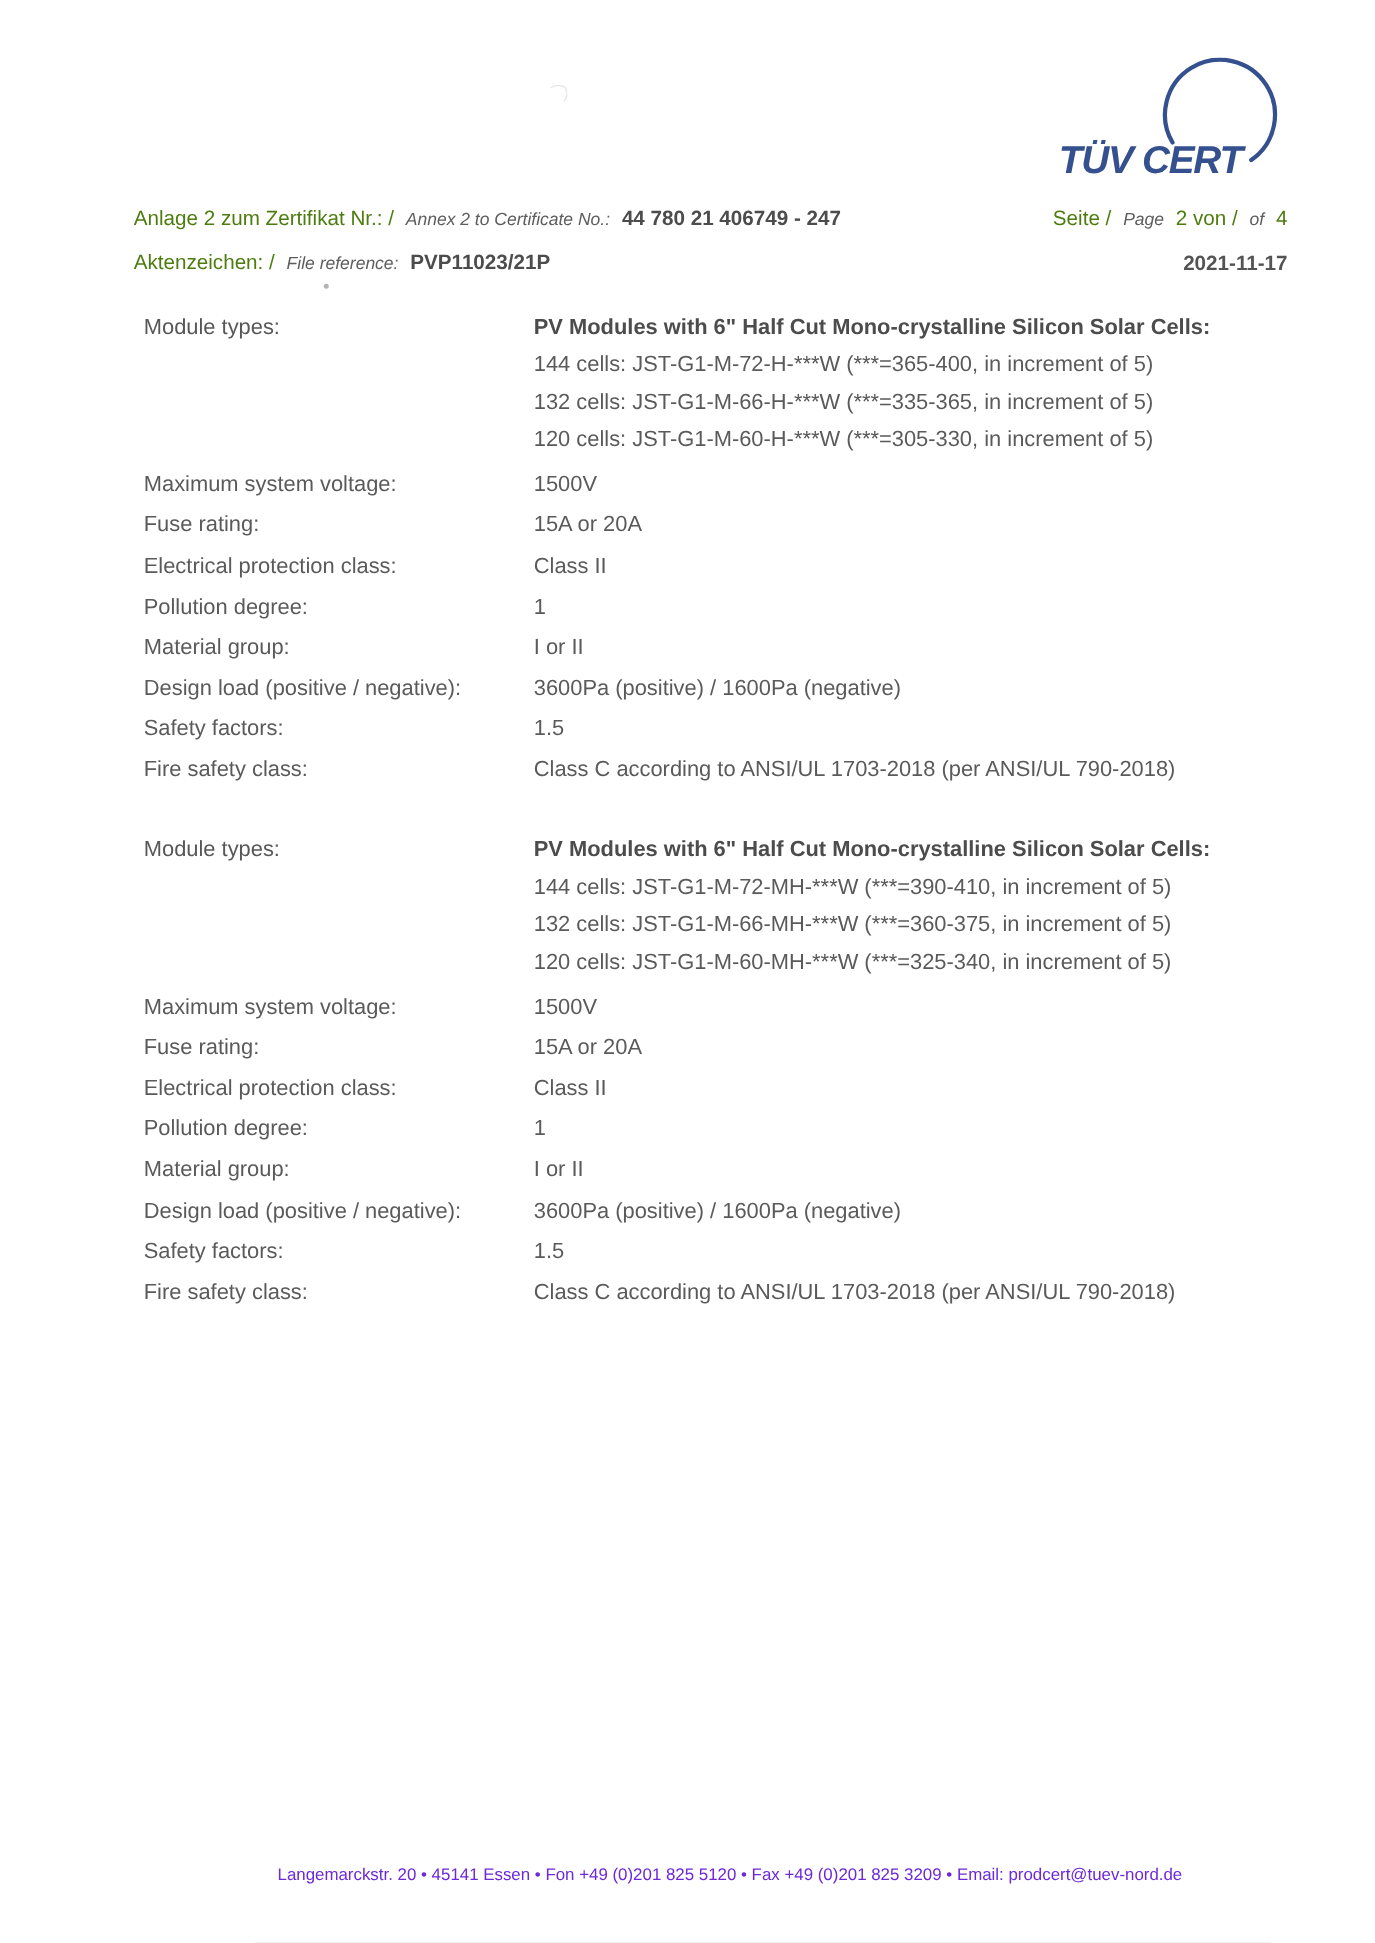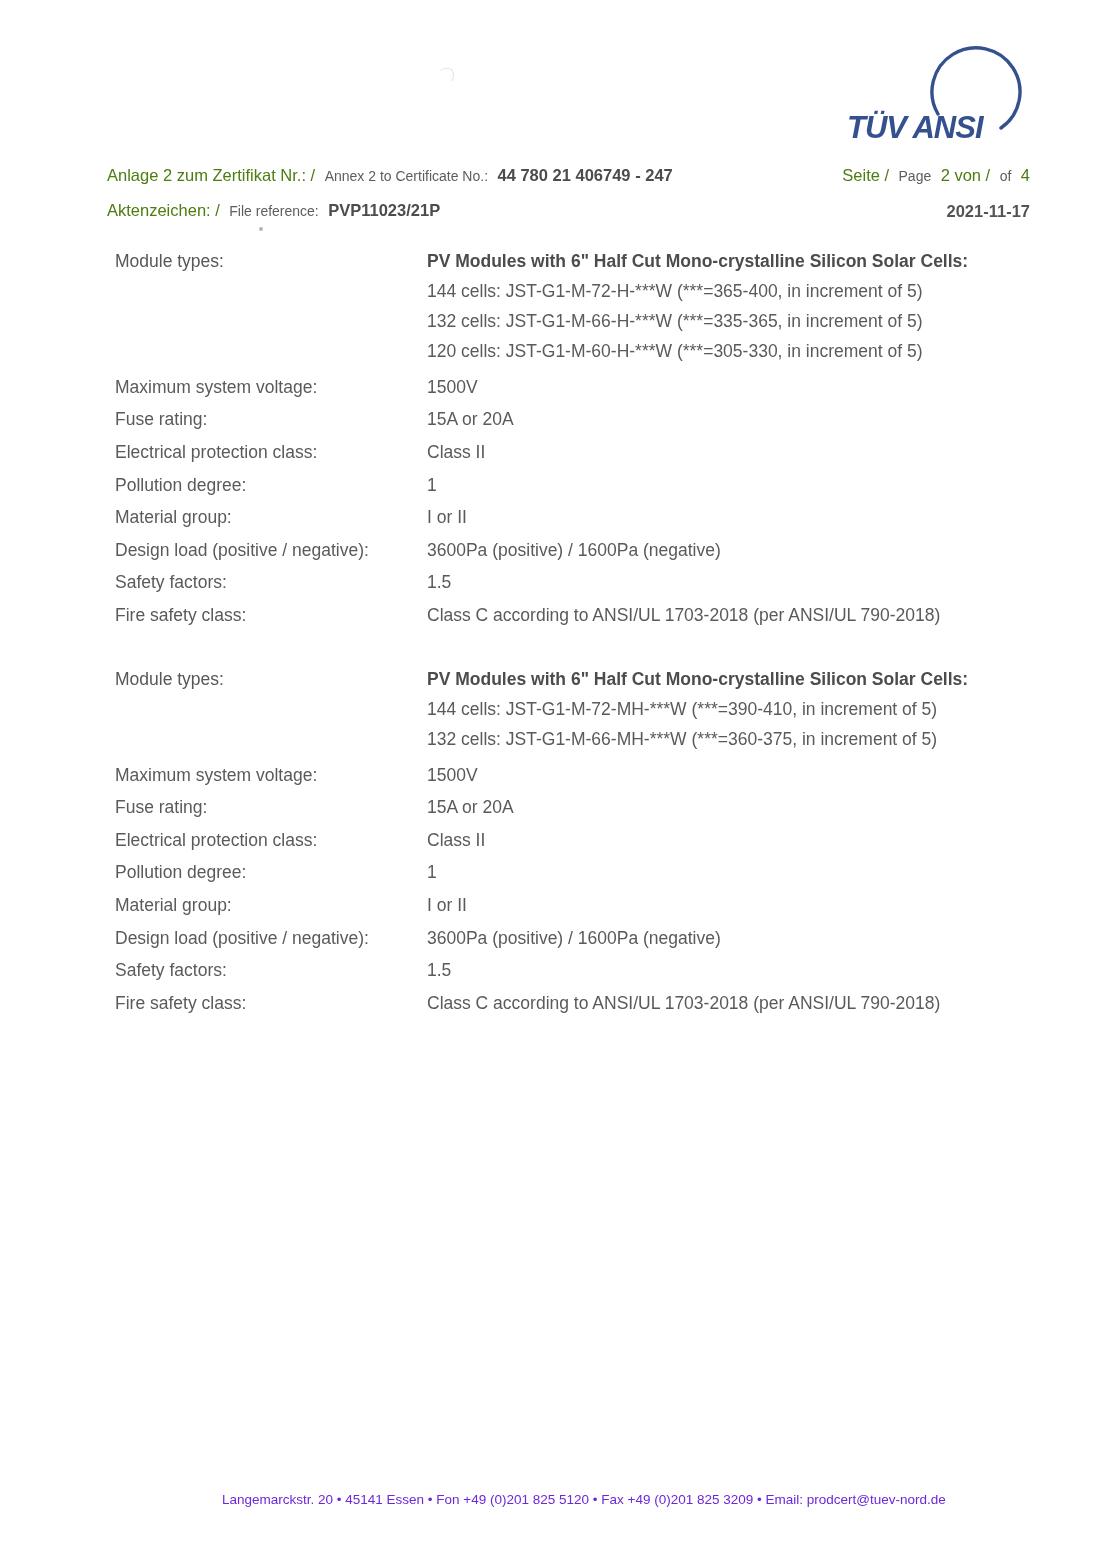--- a/index.html
+++ b/index.html
@@ -20,21 +20,21 @@
     position:absolute; left:0; bottom:0;
     font-size:31px; font-weight:bold; font-style:italic;
     letter-spacing:-1px; color:#35508e; white-space:nowrap;
   }
 
   
   .hline { position:absolute; left:107px; white-space:nowrap; }
   .hline1 { top:166px; }
   .hline2 { top:201px; }
   .hb { font-weight:normal; font-size:16.5px; color:#4d7c0f; }
-  .hi { font-size:14px; color:#5d5d5d; margin:0 5px; }
+  .hi { font-style:italic; font-size:14px; color:#5d5d5d; margin:0 5px; }
   .hnum { font-weight:bold; font-size:16.5px; color:#4c4c4c; }
   .pageline { position:absolute; top:166px; right:70px; white-space:nowrap; }
   .dateline { position:absolute; top:202px; right:70px; font-weight:bold;
               font-size:16.5px; color:#545454; }
 
   
   .body { position:absolute; left:115px; top:246px; right:35px; font-size:17.5px; }
   .section { }
   .section + .section { margin-top:32px; }
   .module-row { display:flex; margin-bottom:5px; }
@@ -65,21 +65,21 @@
 </style>
 </head>
 <body>
 
 <div class="page">
 
   <div class="logo">
     <svg class="logo-arc" viewBox="0 0 150 95">
       <path d="M 40,68 A 44,44 0 1 1 103,82" fill="none" stroke="#35508e" stroke-width="3.4" stroke-linecap="round"></path>
     </svg>
-    <div class="logo-text">TÜV ANSI</div>
+    <div class="logo-text">TÜV CERT</div>
   </div>
 
   <div class="artifact-smudge"></div>
   <div class="artifact-dot"></div>
 
   <div class="hline hline1">
     <span class="hb">Anlage 2 zum Zertifikat Nr.: /</span>
     <span class="hi">Annex 2 to Certificate No.:</span>
     <span class="hnum">44 780 21 406749 - 247</span>
   </div>
@@ -144,20 +144,21 @@
       </div>
     </div>
 
     <div class="section">
       <div class="module-row">
         <div class="lbl-col">Module types:</div>
         <div class="module-value">
           <div class="module-title">PV Modules with 6" Half Cut Mono-crystalline Silicon Solar Cells:</div>
           <div class="module-line">144 cells: JST-G1-M-72-MH-***W (***=390-410, in increment of 5)</div>
           <div class="module-line">132 cells: JST-G1-M-66-MH-***W (***=360-375, in increment of 5)</div>
+          <div class="module-line">120 cells: JST-G1-M-60-MH-***W (***=325-340, in increment of 5)</div>
         </div>
       </div>
       <div class="spec-row">
         <div class="spec-label">Maximum system voltage:</div>
         <div class="spec-value">1500V</div>
       </div>
       <div class="spec-row">
         <div class="spec-label">Fuse rating:</div>
         <div class="spec-value">15A or 20A</div>
       </div>

